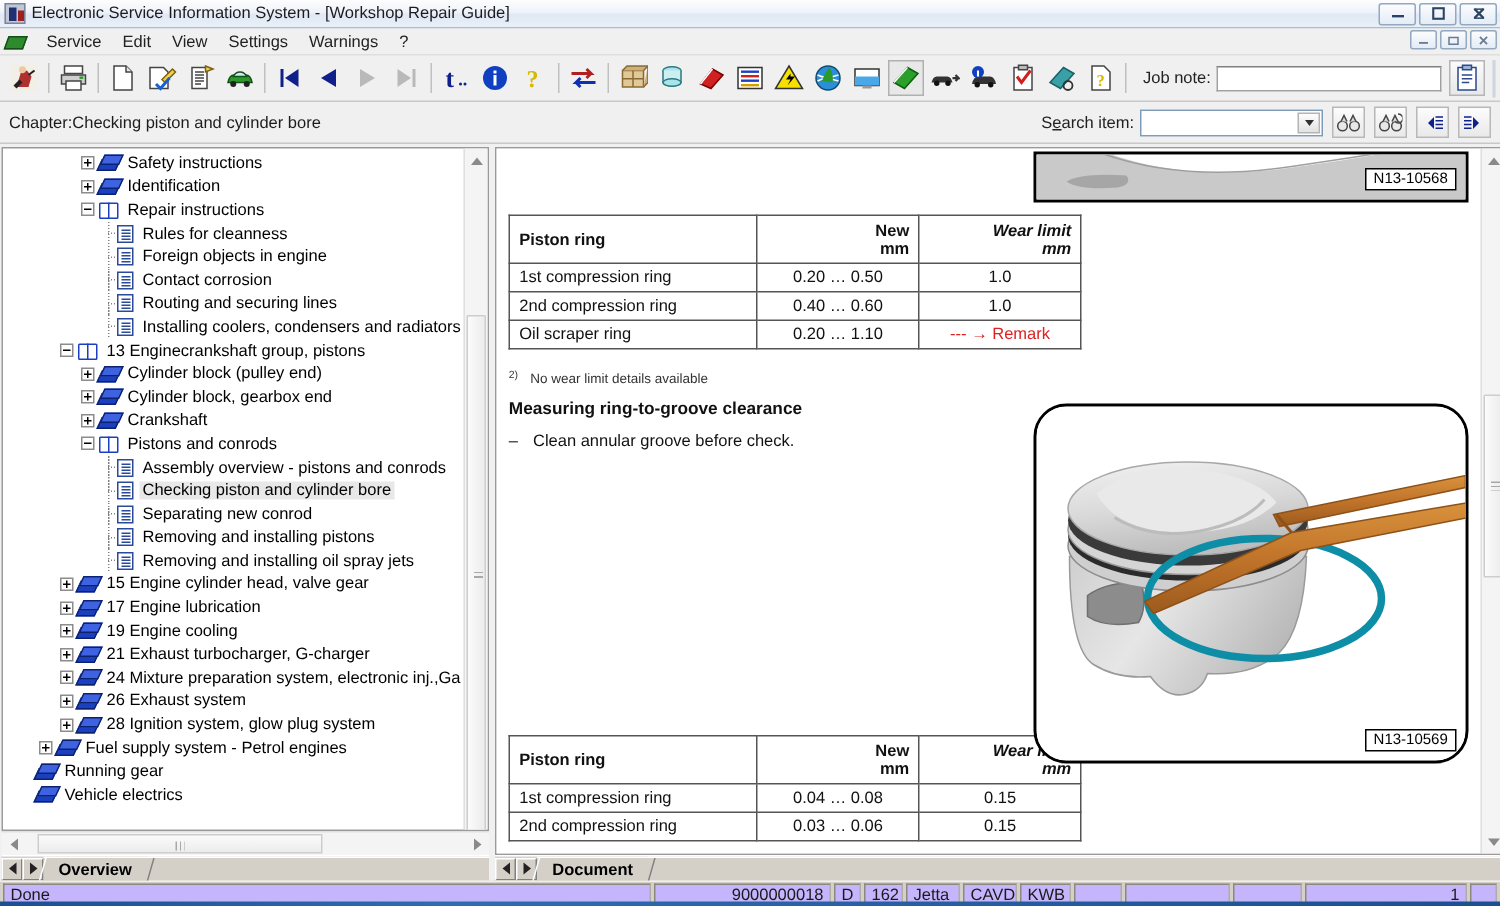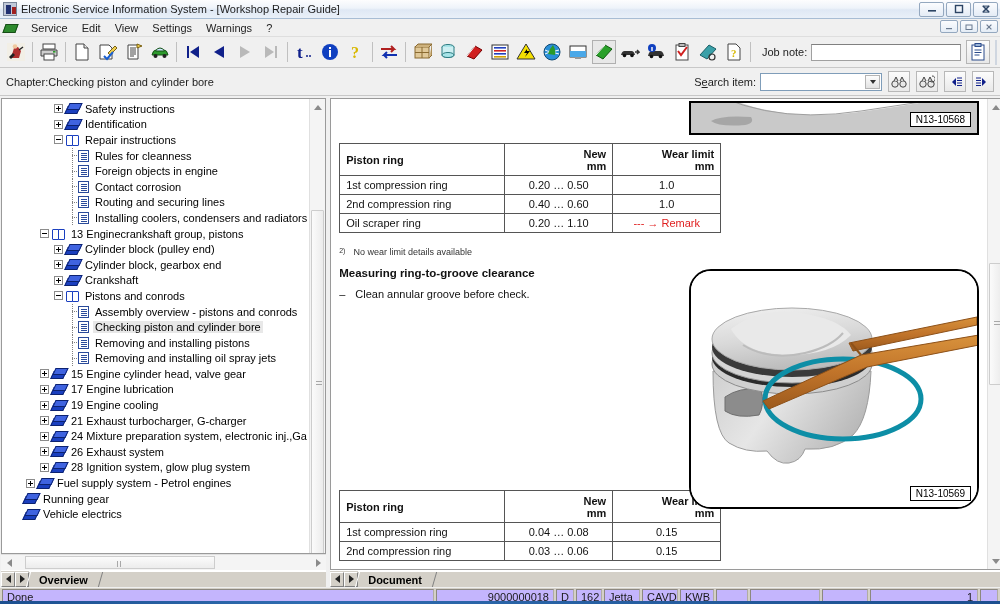--- a/index.html
+++ b/index.html
@@ -356,21 +356,21 @@
   table.spec th {
     font-weight: bold;
     text-align: right;
     height: 32px;
   }
   table.spec th.left { text-align: left; }
   table.spec td.left { text-align: left; }
   table.spec td.ctr { text-align: center; }
   table.spec td.remark { text-align: center; color: #e02020; }
   .col-new { width: 108px; }
-  .col-wear { width: 108px; }
+  .col-wear { width: 108px; font-style: italic; }
   .footnote {
     margin: 14px 0 0 0;
     font-size: 9px; color: #333;
     display: flex; gap: 8px; align-items: flex-start;
   }
   .footnote .sup { font-size: 7px; vertical-align: super; }
   .doc-h3 {
     margin: 10px 0 0 0;
     font-size: 11.5px; font-weight: bold; color: #111;
   }
@@ -854,20 +854,26 @@
               <span class="indent" style="width: 64px;"></span>
               <span class="dots vert"></span>
               <span class="i-doc"></span>
               <span class="tlabel">Assembly overview - pistons and conrods</span>
             </div>
             <div class="tnode selected">
               <span class="indent" style="width: 64px;"></span>
               <span class="dots vert"></span>
               <span class="i-doc"></span>
               <span class="tlabel">Checking piston and cylinder bore</span>
+            </div>
+            <div class="tnode">
+              <span class="indent" style="width: 64px;"></span>
+              <span class="dots vert"></span>
+              <span class="i-doc"></span>
+              <span class="tlabel">Separating new conrod</span>
             </div>
             <div class="tnode">
               <span class="indent" style="width: 64px;"></span>
               <span class="dots vert"></span>
               <span class="i-doc"></span>
               <span class="tlabel">Removing and installing pistons</span>
             </div>
             <div class="tnode">
               <span class="indent" style="width: 64px;"></span>
               <span class="dots vert"></span>

